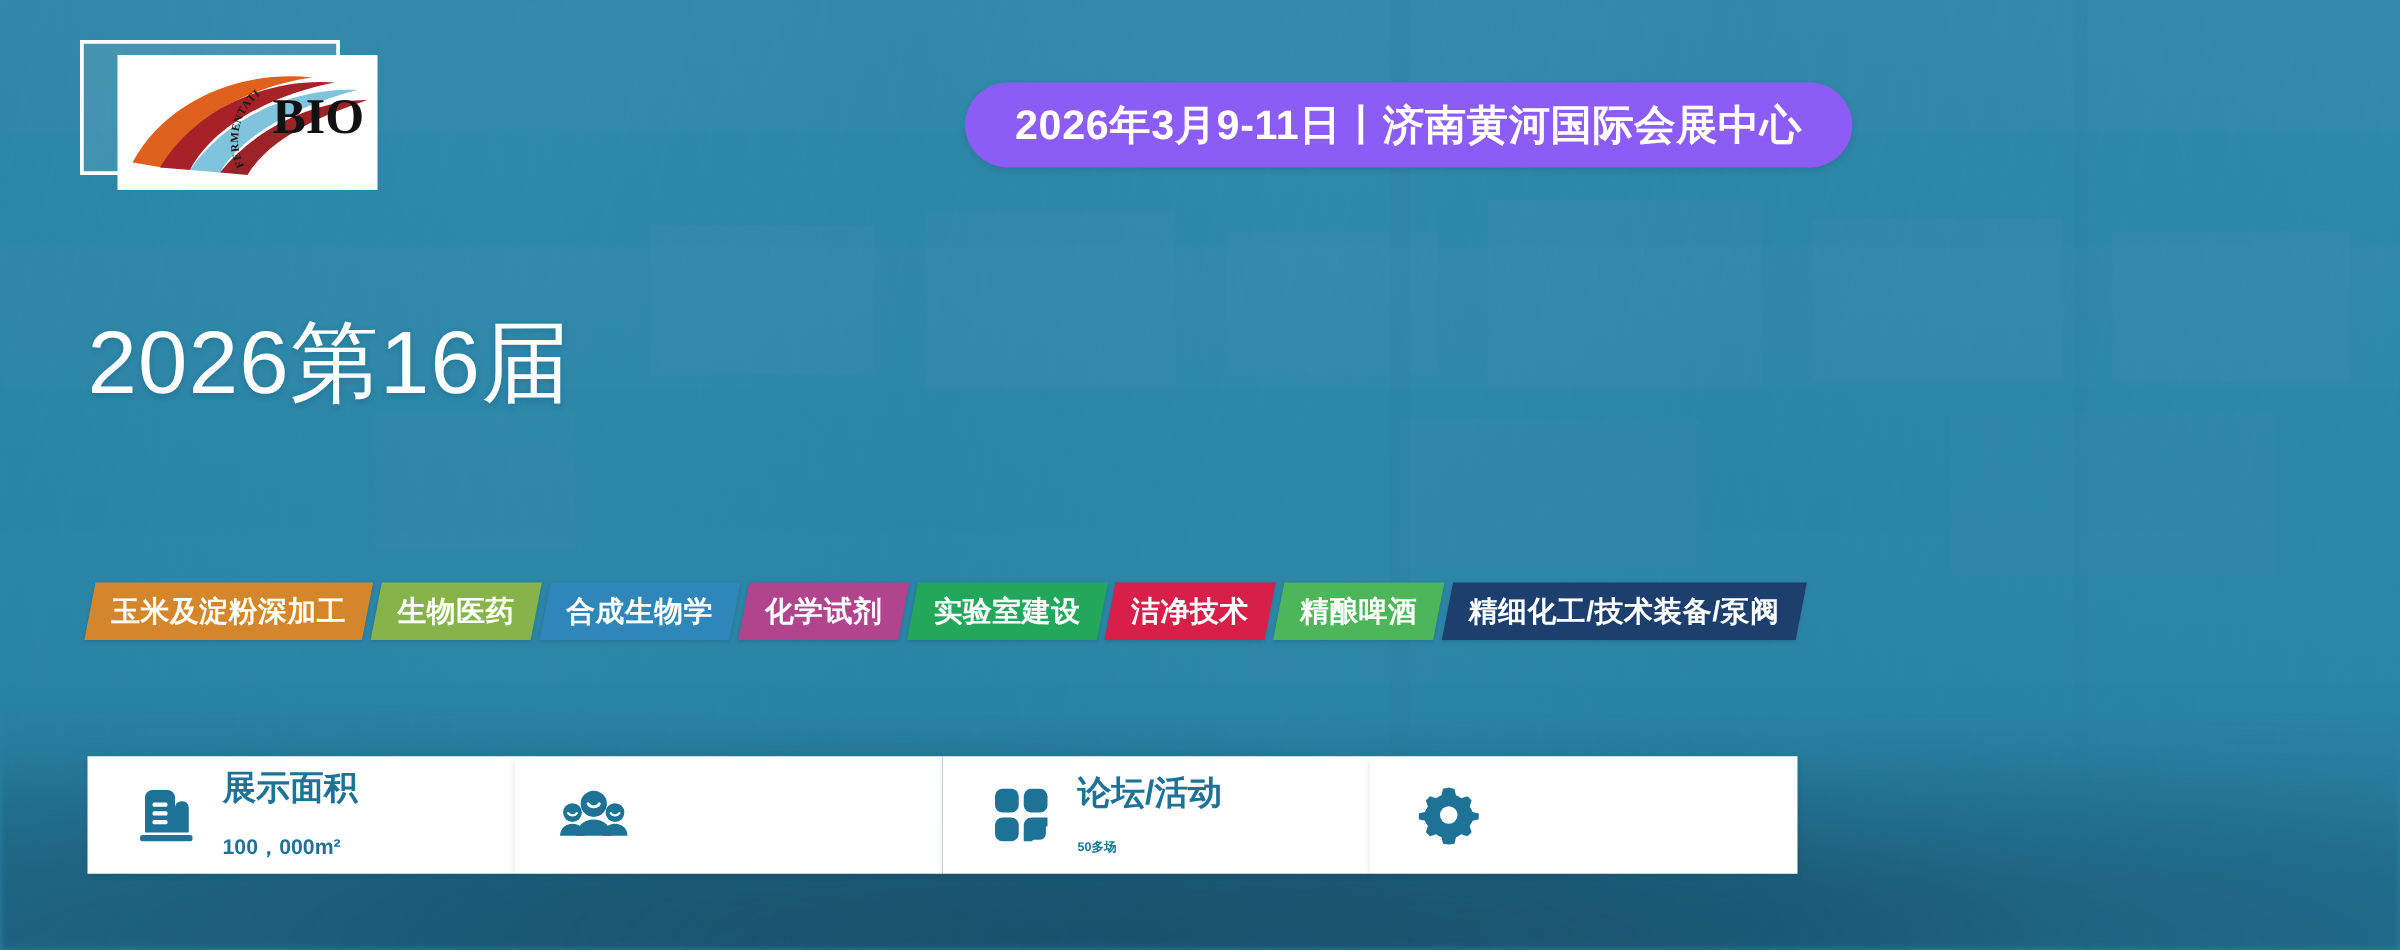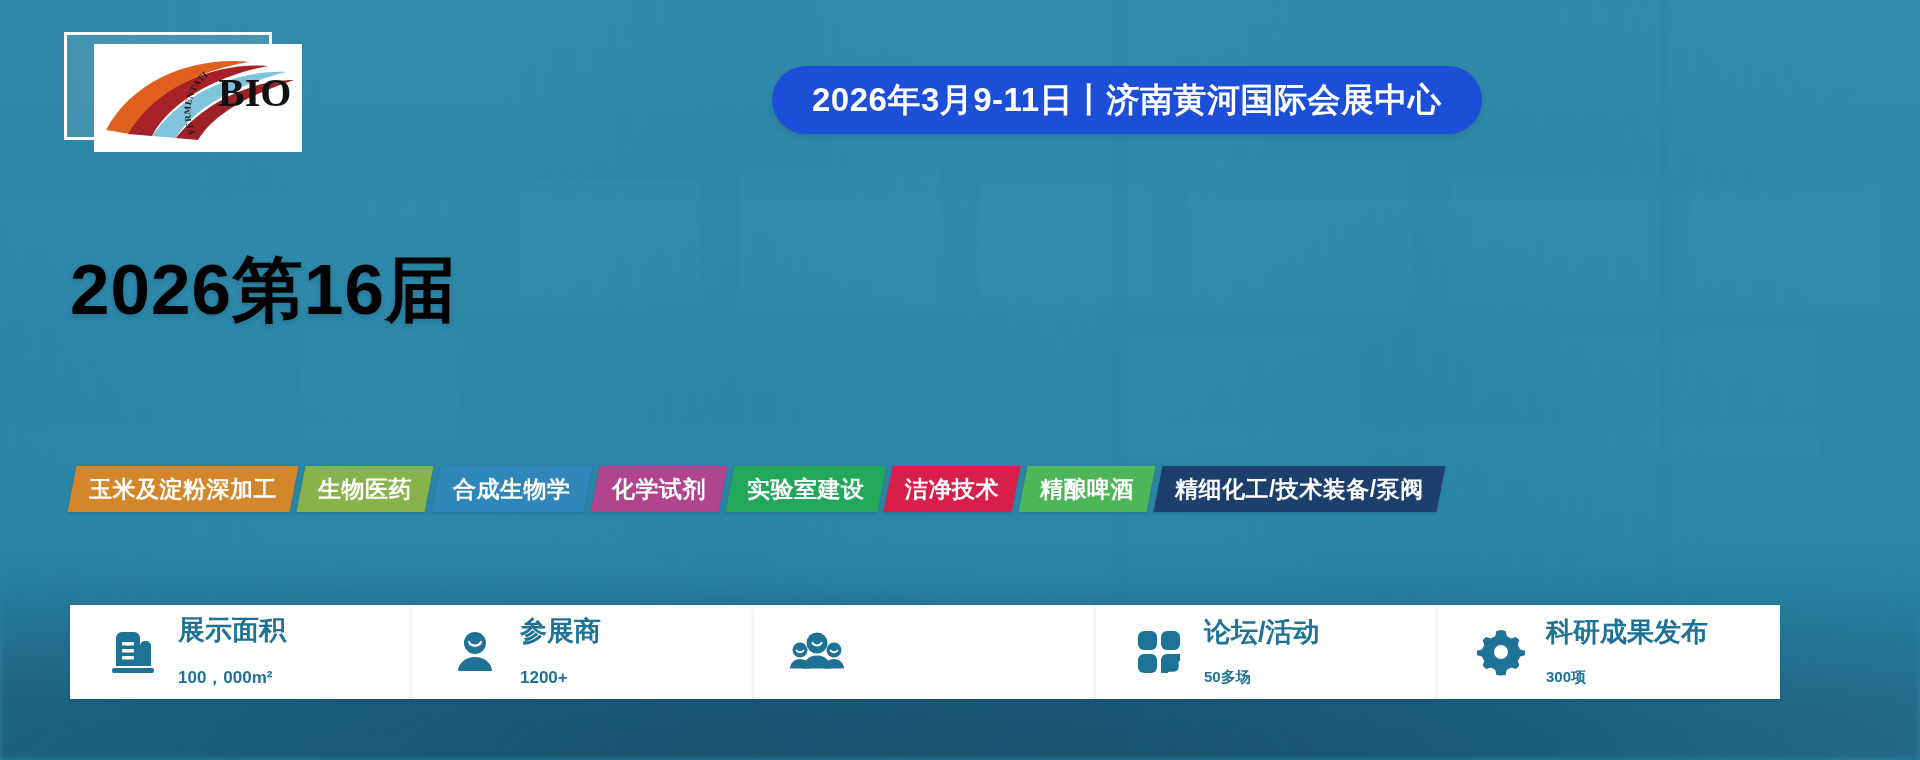--- a/index.html
+++ b/index.html
@@ -74,37 +74,37 @@
     background:#ffffff;
     display:flex; align-items:center; justify-content:center;
   }
   .logo-card svg { display:block; }
 
   
   .date-pill {
     position:absolute; left:772px; top:66px;
     height:68px;
     padding:0 40px;
-    background:#1d4ed8;
+    background:#8b5cf6;
     border-radius:40px;
     display:flex; align-items:center;
     box-shadow:0 2px 6px rgba(0,0,0,.10);
   }
   .date-pill span {
     color:#ffffff;
     font-size:33px;
     font-weight:bold;
     letter-spacing:.5px;
     white-space:nowrap;
   }
 
   
   .title-1 {
     position:absolute; left:70px; top:243px;
-    color:#000000; font-size:71px; font-weight:bold;
+    color:#ffffff; font-size:71px; font-weight:normal;
     letter-spacing:1px; white-space:nowrap;
     text-shadow:0 2px 5px rgba(0,40,60,.18);
   }
   .title-2 {
     position:absolute; left:70px; top:343px;
     color:#ffffff; font-size:71px; font-weight:bold;
     letter-spacing:.5px; white-space:nowrap;
     text-shadow:0 2px 5px rgba(0,40,60,.18);
   }
 
@@ -149,21 +149,21 @@
   }
   .card .txt { margin-left:16px; }
   .card .t {
     color:#1d7295; font-size:27px; font-weight:bold;
     line-height:1.12; white-space:nowrap;
   }
   .card .v {
     color:#1d7295; font-size:17px; font-weight:bold;
     margin-top:21px; white-space:nowrap;
   }
-  .card.small .v { font-size:15px; }
+  .card.small .v { font-size:10px; }
 </style>
 </head>
 <body>
 
 <div class="banner">
 
   <div class="bg-photo"></div>
   <div class="bg-booths">
     <i style="left:520px;  top:180px; width:180px; height:120px;"></i>
     <i style="left:740px;  top:170px; width:200px; height:140px;"></i>
@@ -245,33 +245,20 @@
           <rect x="14" y="21" width="12" height="3.4" rx="1.2" fill="#ffffff"></rect>
           <rect x="14" y="28" width="12" height="3.4" rx="1.2" fill="#ffffff"></rect>
         </svg>
       </div>
       <div class="txt">
         <div class="t">展示面积</div>
         <div class="v">100，000m²</div>
       </div>
     </div>
 
-    <div class="card">
-      <div class="ic">
-        <svg width="46" height="48" viewBox="0 0 46 48" fill="currentColor">
-          <circle cx="23" cy="15" r="11"></circle>
-          <path d="M23 29 c-10 0 -17 7 -17 14 h34 c0 -7 -7 -14 -17 -14 Z"></path>
-          <path d="M17 14 a6.5 6 0 0 0 12 0" fill="none" stroke="#ffffff" stroke-width="2.4" stroke-linecap="round"></path>
-        </svg>
-      </div>
-      <div class="txt">
-        <div class="t">参展商</div>
-        <div class="v">1200+</div>
-      </div>
-    </div>
 
     <div class="card">
       <div class="ic">
         <svg width="56" height="44" viewBox="0 0 56 44" fill="currentColor">
           <circle cx="11" cy="20" r="7.5"></circle>
           <path d="M11 29 c-6 0 -10 4.5 -10 9.5 h20 c0 -5 -4 -9.5 -10 -9.5 Z"></path>
           <circle cx="45" cy="20" r="7.5"></circle>
           <path d="M45 29 c-6 0 -10 4.5 -10 9.5 h20 c0 -5 -4 -9.5 -10 -9.5 Z"></path>
           <circle cx="28" cy="13" r="10.5"></circle>
           <path d="M28 25.5 c-8.5 0 -14 6 -14 13 h28 c0 -7 -5.5 -13 -14 -13 Z"></path>
@@ -298,20 +285,16 @@
       </div>
     </div>
 
     <div class="card small">
       <div class="ic">
         <svg width="48" height="48" viewBox="0 0 48 48" fill="currentColor">
           <path d="M24 2 l4.6 1.1 1.2 5.1 a16 16 0 0 1 4.2 2.4 l5-1.6 3.3 3.3 -1.6 5 a16 16 0 0 1 2.4 4.2 l5.1 1.2 0 4.6 -5.1 1.2 a16 16 0 0 1 -2.4 4.2 l1.6 5 -3.3 3.3 -5 -1.6 a16 16 0 0 1 -4.2 2.4 l-1.2 5.1 -4.6 0.6 -4.6 -0.6 -1.2 -5.1 a16 16 0 0 1 -4.2 -2.4 l-5 1.6 -3.3 -3.3 1.6 -5 a16 16 0 0 1 -2.4 -4.2 l-5.1 -1.2 0 -4.6 5.1 -1.2 a16 16 0 0 1 2.4 -4.2 l-1.6 -5 3.3 -3.3 5 1.6 a16 16 0 0 1 4.2 -2.4 l1.2 -5.1 Z"></path>
           <circle cx="24" cy="24" r="7" fill="#ffffff"></circle>
         </svg>
       </div>
-      <div class="txt">
-        <div class="t">科研成果发布</div>
-        <div class="v">300项</div>
-      </div>
     </div>
 
   </div>
 </div>
 
 </body></html>

